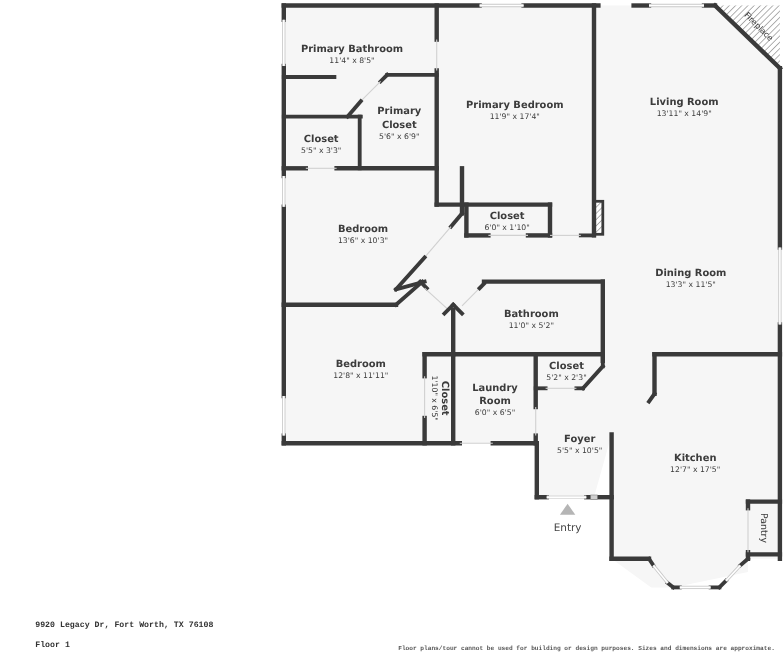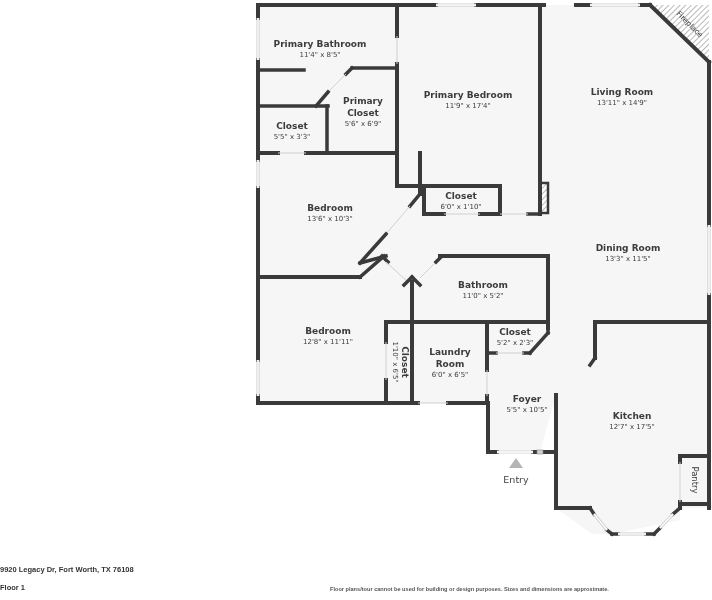--- a/index.html
+++ b/index.html
@@ -6,21 +6,21 @@
     body { width: 712px; height: 600px; position: relative; overflow: hidden; font-family: "DejaVu Sans", sans-serif; }
     #plan { position: absolute; left: 0; top: 0; }
     .wall { stroke: #3a3a3a; stroke-width: 4; fill: none; stroke-linecap: square; }
     .wall-thin { stroke: #3a3a3a; stroke-width: 3.5; fill: none; stroke-linecap: square; }
     .window { stroke: #c9c9c9; stroke-width: 3; fill: none; }
     .window-core { stroke: #ffffff; stroke-width: 1.4; fill: none; }
     .diag-open { stroke: #d0d0d0; stroke-width: 1; fill: none; }
     .room-name { font-family: "DejaVu Sans", sans-serif; font-size: 9px; font-weight: bold; fill: #3c3c3c; text-anchor: middle; }
     .room-dim { font-family: "DejaVu Sans", sans-serif; font-size: 7px; fill: #3c3c3c; text-anchor: middle; }
     .entry-label { font-family: "DejaVu Sans", sans-serif; font-size: 9.5px; fill: #444; text-anchor: middle; }
-    .footer { position: absolute; font-family: Liberation Sans, sans-serif; color: #333; }
+    .footer { position: absolute; font-family: Liberation Mono, monospace; color: #333; margin-left: 32px; }
     .addr { left: 0; top: 565px; font-size: 7.5px; font-weight: bold; }
     .floor { left: 0; top: 583px; font-size: 7.5px; font-weight: bold; }
     .disclaimer { left: 330px; top: 586px; font-size: 5.6px; font-weight: bold; color: #555; }
   </style>
 </head>
 <body>
 
 <svg id="plan" width="712" height="600" viewBox="0 0 712 600">
   <defs>
     <pattern id="hatch" patternUnits="userSpaceOnUse" width="4" height="4" patternTransform="rotate(45)">

